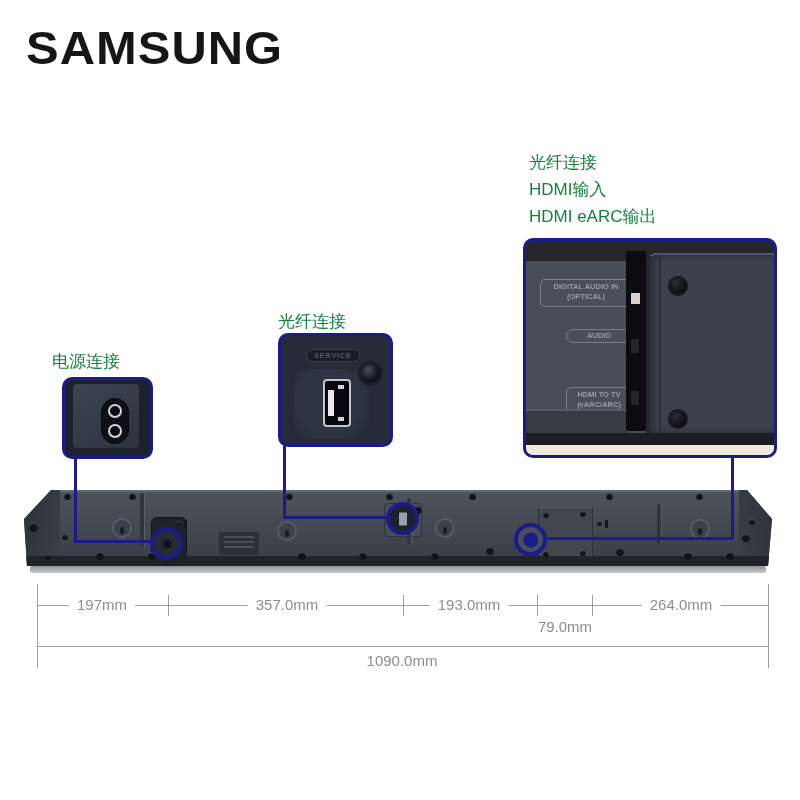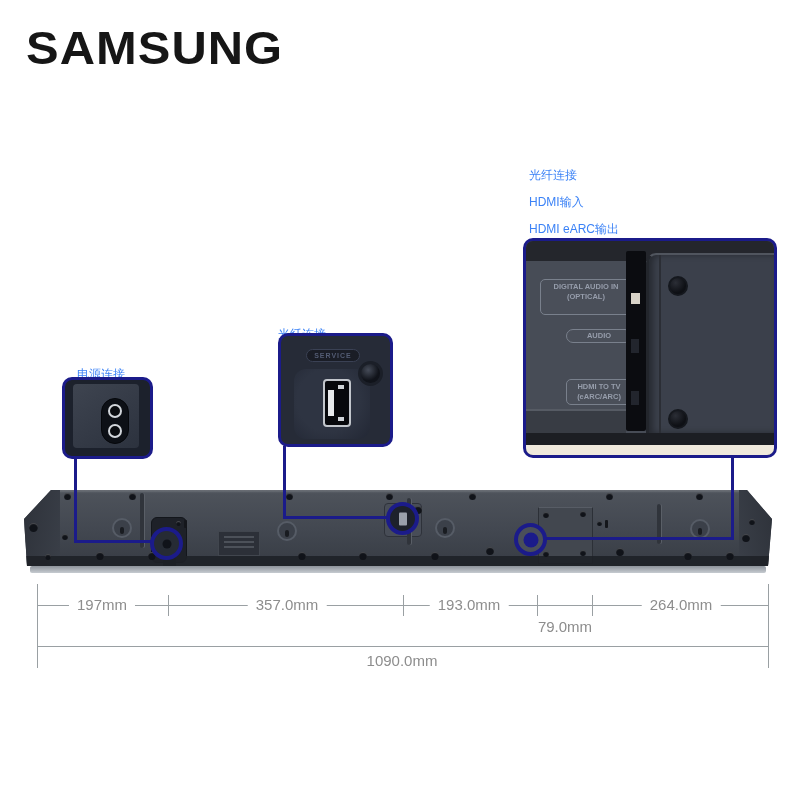--- a/index.html
+++ b/index.html
@@ -5,24 +5,24 @@
   html,body{margin:0;padding:0;background:#fff;}
   .stage{position:relative;width:800px;height:800px;background:#fff;overflow:hidden;
          font-family:Liberation Sans, sans-serif;}
   .stage *{box-sizing:border-box;}
 
   
   .logo{position:absolute;left:26px;top:20px;font-size:47px;font-weight:bold;
         color:#161616;letter-spacing:1px;transform:scaleX(1.04);transform-origin:left;}
 
   
-  .anno{position:absolute;color:#3b82f6;font-size:12px;line-height:27px;margin-top:13px;}
+  .anno{position:absolute;color:#15803d;font-size:17px;line-height:27px;}
   .anno-right{left:529px;top:149px;white-space:pre-line;}
   .anno-service{left:278px;top:308px;}
-  .anno-power{left:77px;top:348px;}
+  .anno-power{left:52px;top:348px;}
 
   
   .callout{position:absolute;border:3px solid #1b1b8a;border-radius:10px;overflow:hidden;z-index:6;}
   .box-power{left:62px;top:377px;width:91px;height:82px;background:#1c212c;}
   .box-service{left:278px;top:333px;width:115px;height:114px;background:#262b37;}
   .box-hdmi{left:523px;top:238px;width:254px;height:220px;background:#474c56;}
 
   
   .pw-panel{position:absolute;left:8px;top:4px;width:66px;height:64px;border-radius:4px;
             background:linear-gradient(145deg,#3e4450,#2c323e);}
@@ -57,23 +57,23 @@
            border-radius:10px 0 0 0;border-left:3px solid #23262c;border-top:2px solid #50555e;
            box-shadow:inset 4px 0 6px rgba(0,0,0,.35);}
   .hd-hinge{position:absolute;left:10px;top:0;width:2px;height:100%;background:#2b2e35;}
   .hd-doorscrew{position:absolute;width:20px;height:20px;border-radius:50%;
                 background:radial-gradient(circle at 35% 30%,#2b2e36,#0e1015 65%);
                 border:2px solid #15181e;}
   .hd-doorscrew.d1{left:19px;top:21px;} .hd-doorscrew.d2{left:19px;top:154px;}
   .hd-label{position:absolute;border:1px solid #79808c;color:#969dab;font-size:7.5px;
             line-height:10px;text-align:center;font-weight:bold;white-space:pre-line;
             padding-top:2px;background:rgba(255,255,255,0.02);}
-  .hd-l1{left:14px;top:38px;width:92px;height:36px;border-radius:5px;}
+  .hd-l1{left:14px;top:38px;width:92px;height:28px;border-radius:5px;}
   .hd-l2{left:40px;top:88px;width:66px;height:14px;border-radius:7px;padding-top:1px;}
-  .hd-l3{left:40px;top:138px;width:66px;height:26px;border-radius:5px;}
+  .hd-l3{left:40px;top:146px;width:66px;height:26px;border-radius:5px;}
   .hd-shelf{position:absolute;left:0;top:170px;width:100px;height:24px;background:#383c44;
             box-shadow:0 -2px 0 #565b64;}
   .hd-dark{position:absolute;left:0;top:192px;width:248px;height:12px;background:#1c1e23;}
   .hd-light{position:absolute;left:0;top:204px;width:248px;height:10px;background:#efe9dc;}
 
   
   .cline{position:absolute;background:#1b1b8a;z-index:7;}
   .marker{position:absolute;width:33px;height:33px;border:4px solid #1b1b8a;border-radius:50%;z-index:8;}
   .marker .dot{position:absolute;left:50%;top:50%;transform:translate(-50%,-50%);
                border-radius:50%;background:#1b1b8a;}

